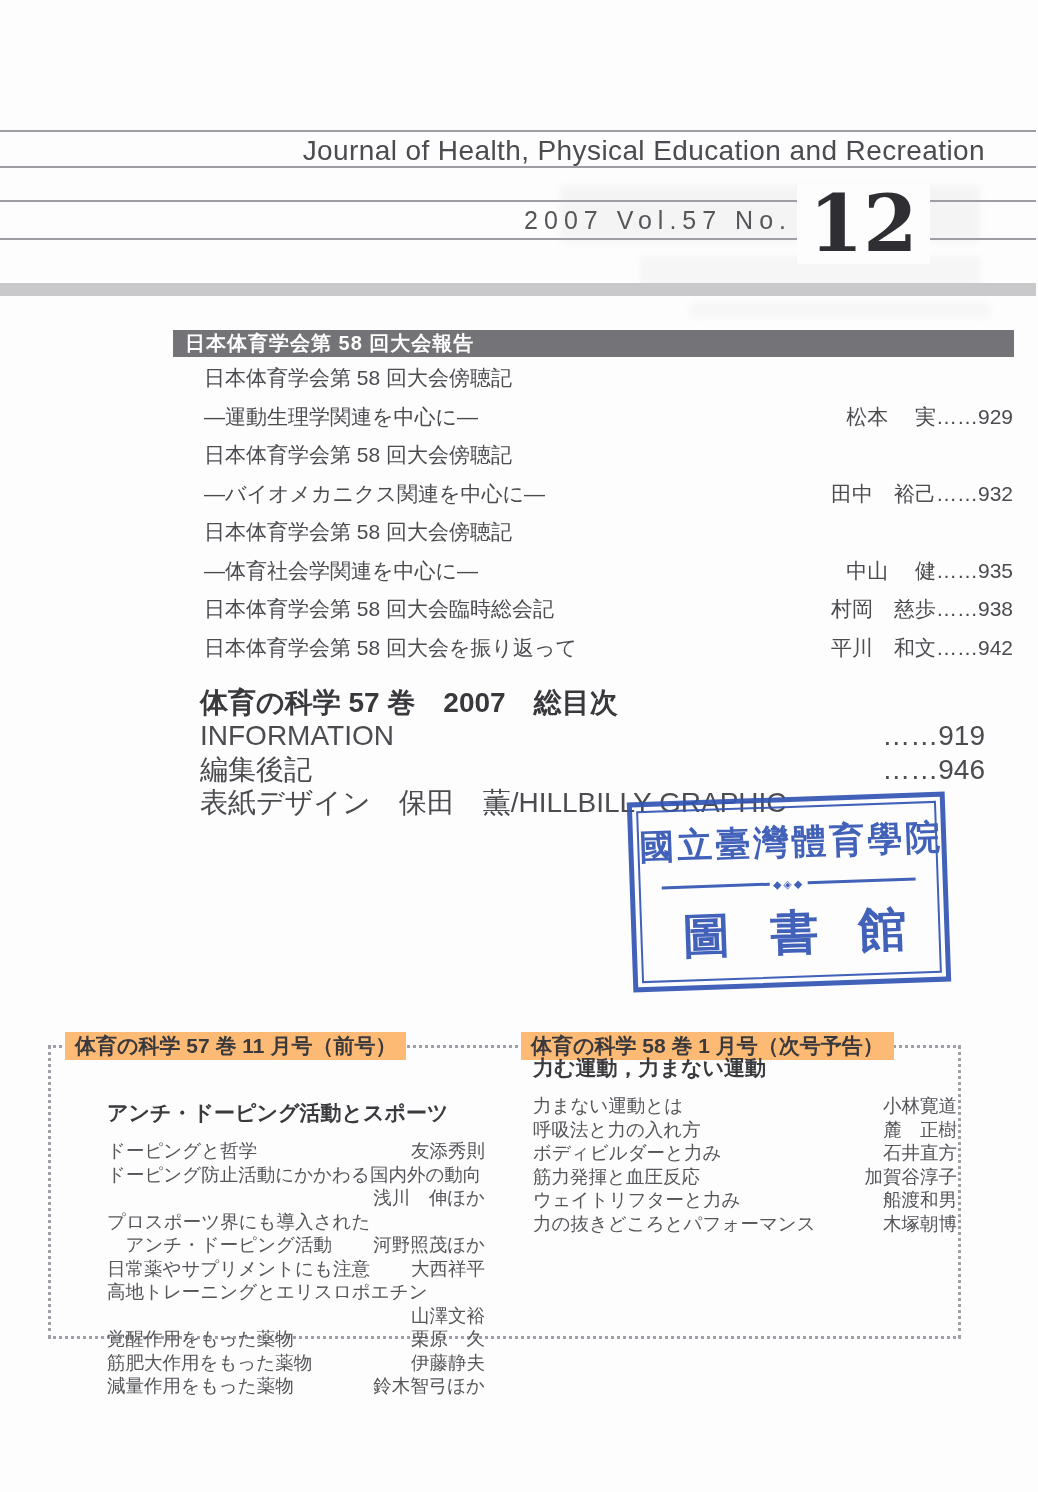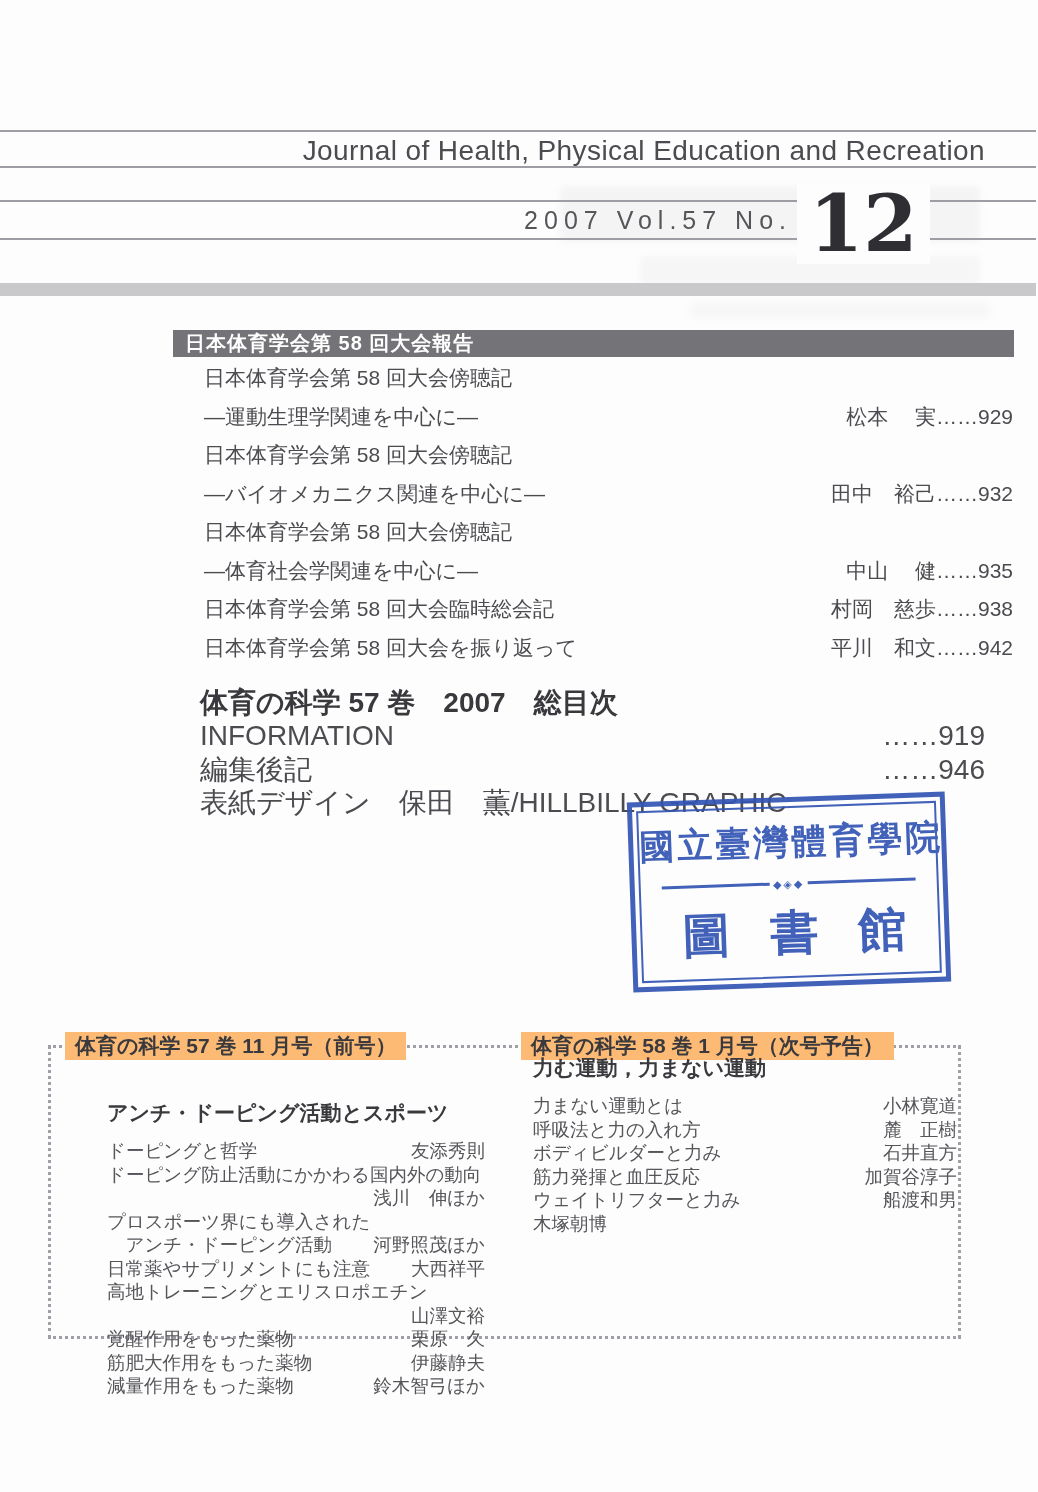--- a/index.html
+++ b/index.html
@@ -263,16 +263,17 @@
     </div>
     <div class="box-item">
       <span class="title">筋力発揮と血圧反応</span>
       <span class="author">加賀谷淳子</span>
     </div>
     <div class="box-item">
       <span class="title">ウェイトリフターと力み</span>
       <span class="author">船渡和男</span>
     </div>
     <div class="box-item">
+      <span class="title">力の抜きどころとパフォーマンス</span>
       <span class="author">木塚朝博</span>
     </div>
   </div>
 </div>
 
 </body></html>

